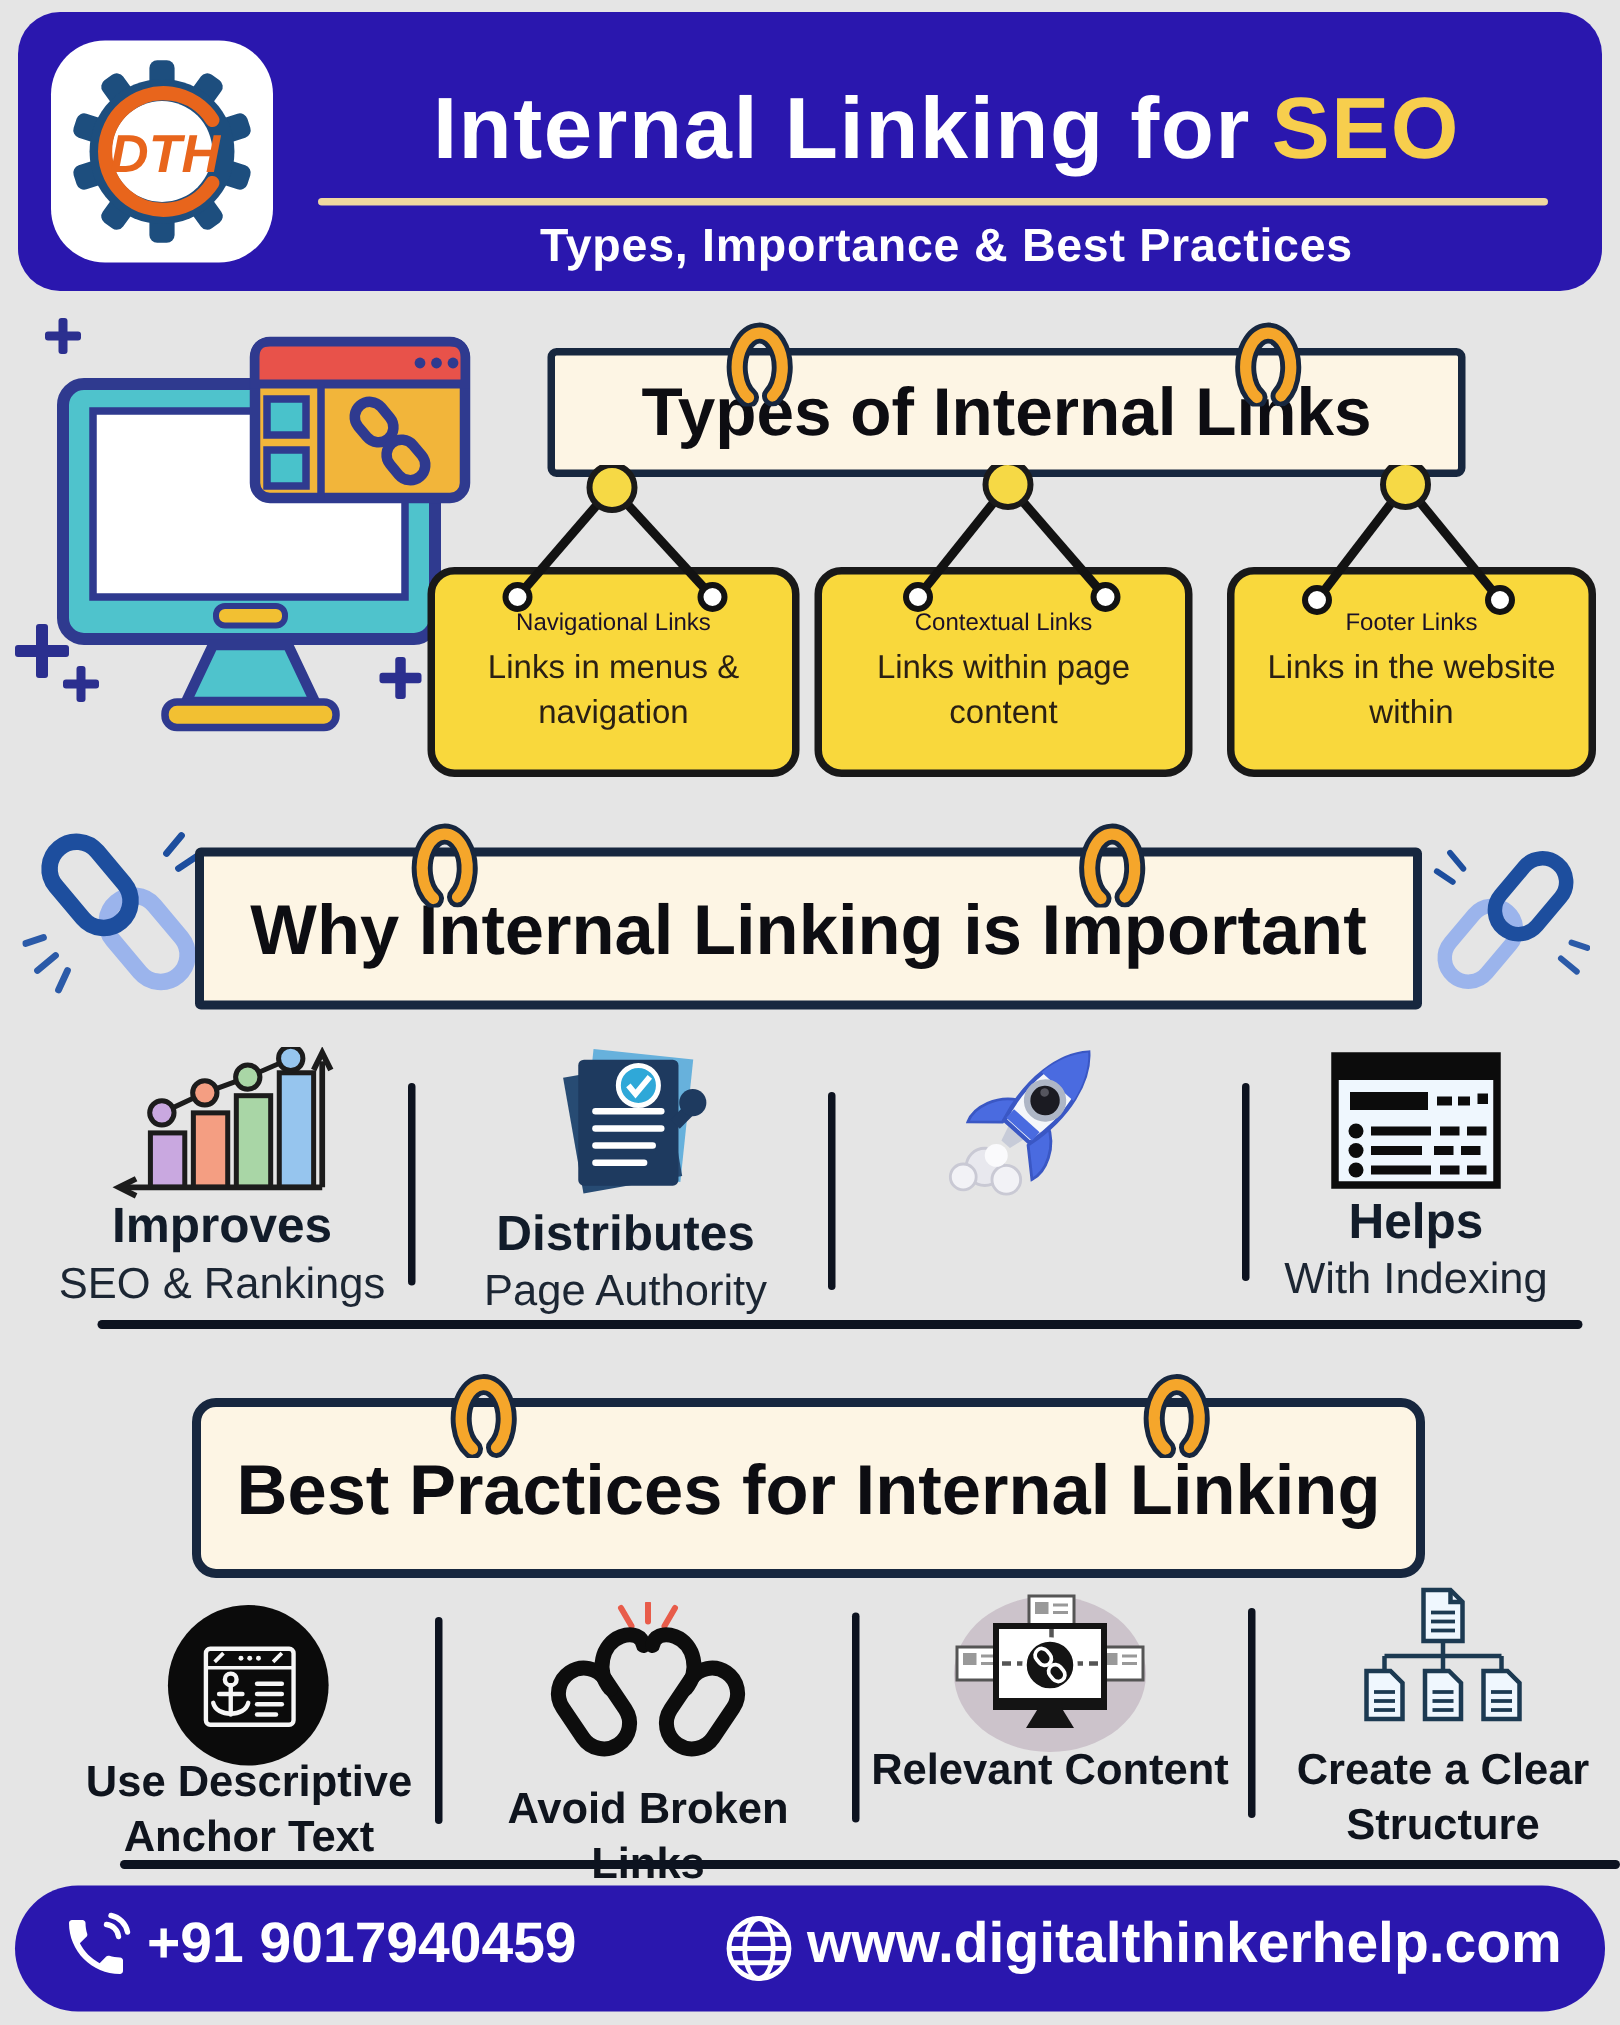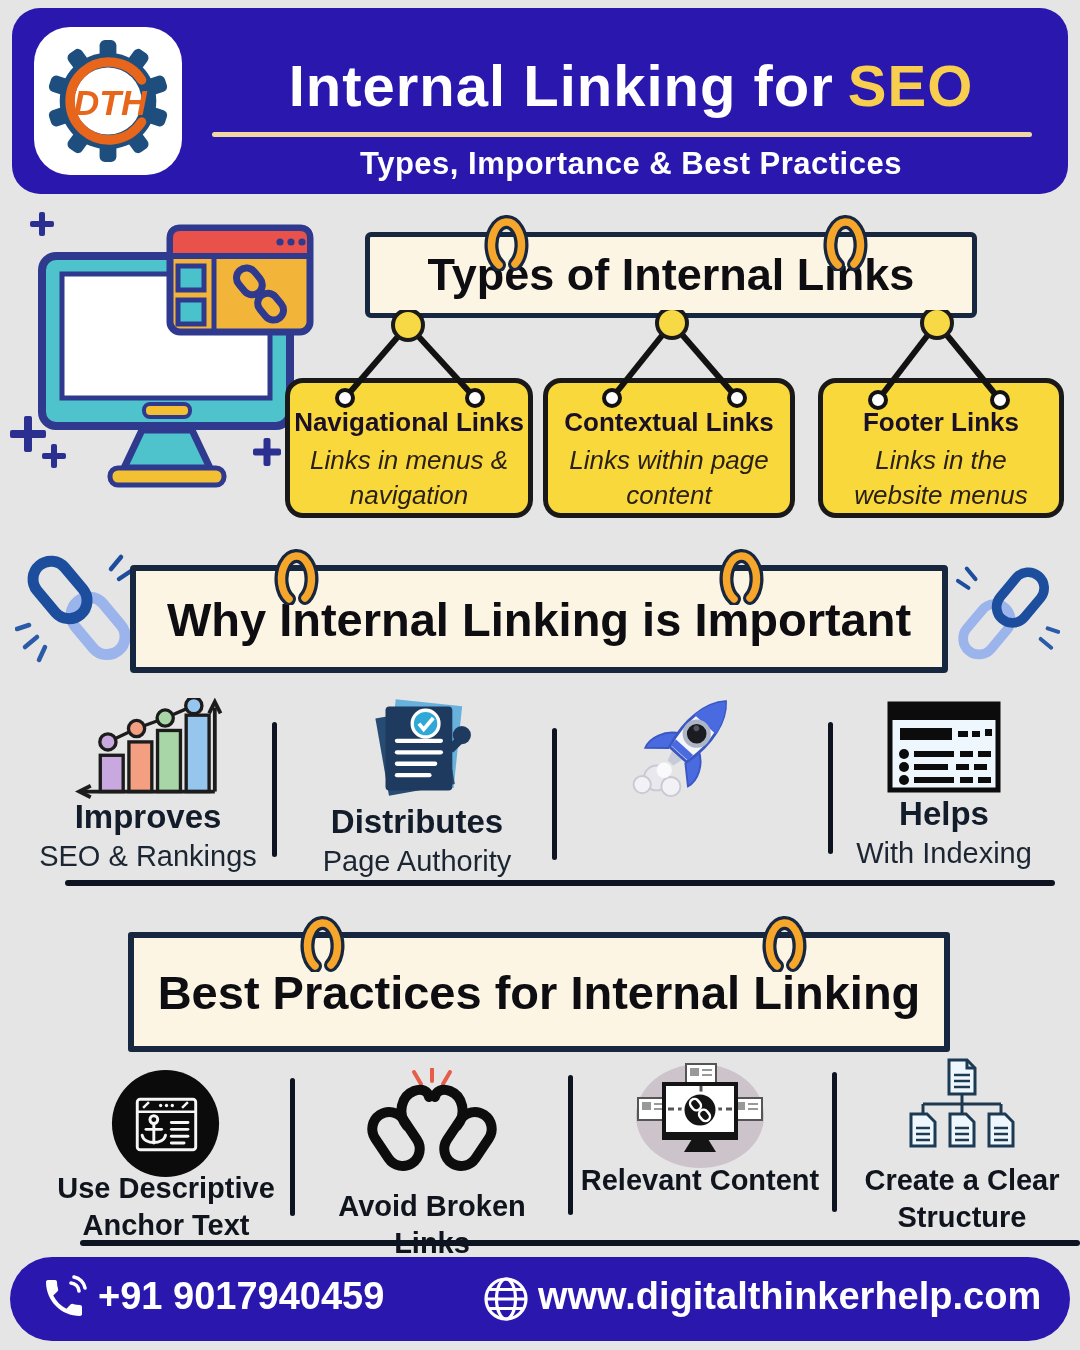--- a/index.html
+++ b/index.html
@@ -16,28 +16,28 @@
   .title-underline{left:200px;top:124px;width:820px;height:5px;background:#F0D8A0;border-radius:3px;}
   .subtitle{left:185px;top:138px;width:868px;text-align:center;font-size:31px;font-weight:700;color:#fff;letter-spacing:.5px;}
 
   
   .banner{background:#FDF5E4;border:5px solid #17273F;text-align:right;}
   .banner .banner-title{width:100%;height:100%;display:flex;align-items:center;justify-content:center;font-weight:800;color:#0D0D12;white-space:nowrap;}
   .b-types{left:365px;top:232px;width:612px;height:86px;border-radius:6px;}
   .b-types .banner-title{font-size:45px;}
   .b-why{left:130px;top:565px;width:818px;height:108px;border-width:6px;border-radius:4px;}
   .b-why .banner-title{font-size:47px;}
-  .b-best{left:128px;top:932px;width:822px;height:120px;border-width:6px;border-radius:3px;}
+  .b-best{left:128px;top:932px;width:822px;height:120px;border-width:6px;border-radius:16px;}
   .b-best .banner-title{font-size:47px;}
   .ring{position:absolute;top:-28px;}
 
   
   .type-card{top:378px;height:140px;background:#F9D83C;border:5px solid #191919;border-radius:18px;padding-top:24px;text-align:center;}
-  .type-card .t{font-size:26px;font-weight:700;color:#1A1028;}
-  .type-card .d{font-size:26px;font-weight:500;color:#2A2014;line-height:1.35;margin-top:5px;padding:0 10px;font-style:italic;}
+  .type-card .t{font-size:16px;font-weight:400;color:#1A1028;}
+  .type-card .d{font-size:22px;font-weight:500;color:#2A2014;line-height:1.35;margin-top:5px;padding:0 10px;}
 
   
   .benefit{text-align:center;}
   .benefit .b1{font-size:33px;font-weight:800;color:#121C2A;}
   .benefit .b2{font-size:29px;font-weight:400;color:#1C2633;margin-top:4px;}
   .practice{text-align:center;font-size:29px;font-weight:800;color:#0F141D;line-height:37px;}
 
   .vdiv{width:5px;background:#0D1320;border-radius:3px;}
   .hdiv{height:6px;background:#0D1320;border-radius:3px;}
 
@@ -127,21 +127,21 @@
   <div class="abs type-card" style="left:285px;width:248px;">
     <div class="t">Navigational Links</div>
     <div class="d">Links in menus &amp; navigation</div>
   </div>
   <div class="abs type-card" style="left:543px;width:252px;">
     <div class="t">Contextual Links</div>
     <div class="d">Links within page content</div>
   </div>
   <div class="abs type-card" style="left:818px;width:246px;">
     <div class="t">Footer Links</div>
-    <div class="d">Links in the website menus</div>
+    <div class="d">Links in the website within</div>
   </div>
 
   <svg class="abs" style="left:0;top:310px;" width="1080" height="100" viewBox="0 0 1080 100">
     <g stroke="#121212" stroke-width="6">
       <line x1="408" y1="15" x2="345" y2="88"></line>
         <line x1="408" y1="15" x2="475" y2="88"></line>
       <line x1="672" y1="13" x2="612" y2="88"></line>
         <line x1="672" y1="13" x2="737" y2="88"></line>
       <line x1="937" y1="13" x2="878" y2="90"></line>
         <line x1="937" y1="13" x2="1000" y2="90"></line>

